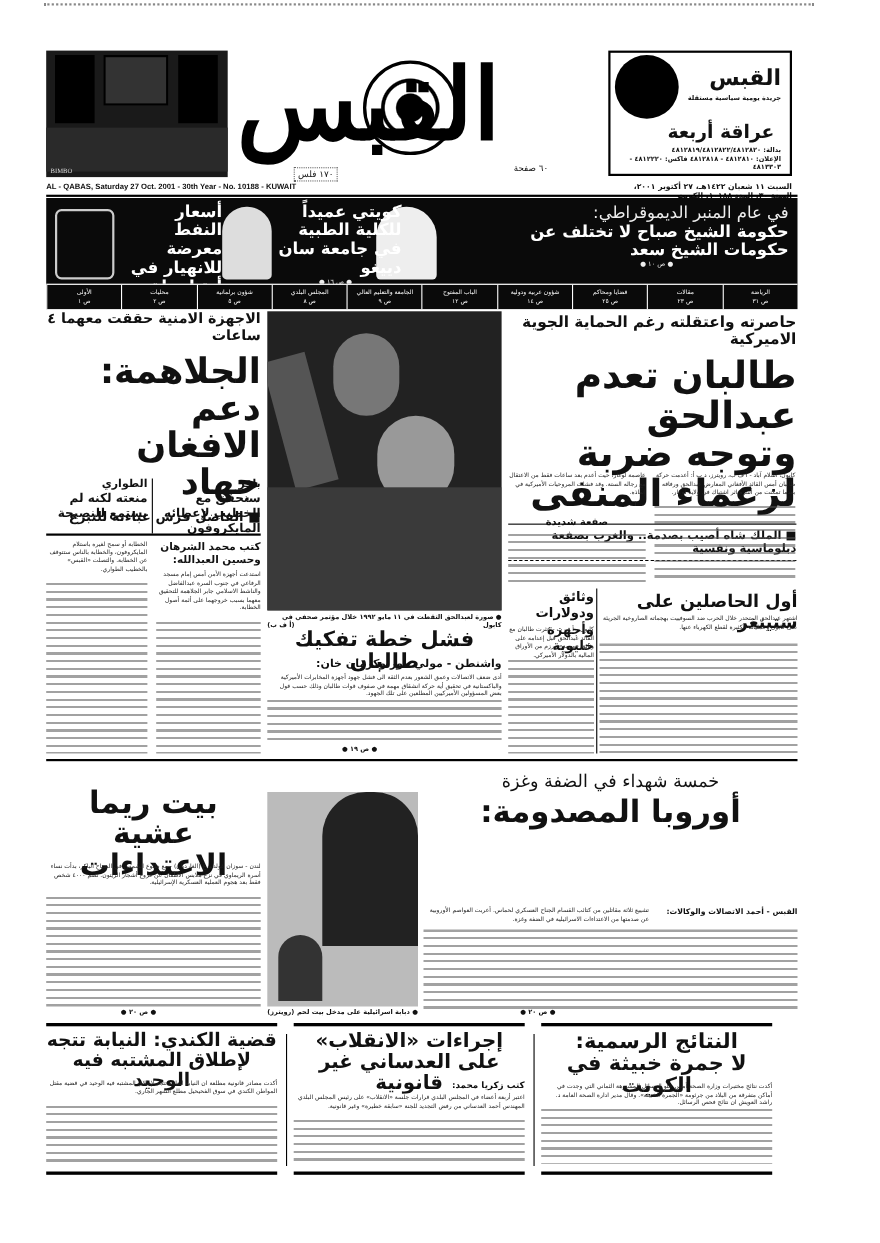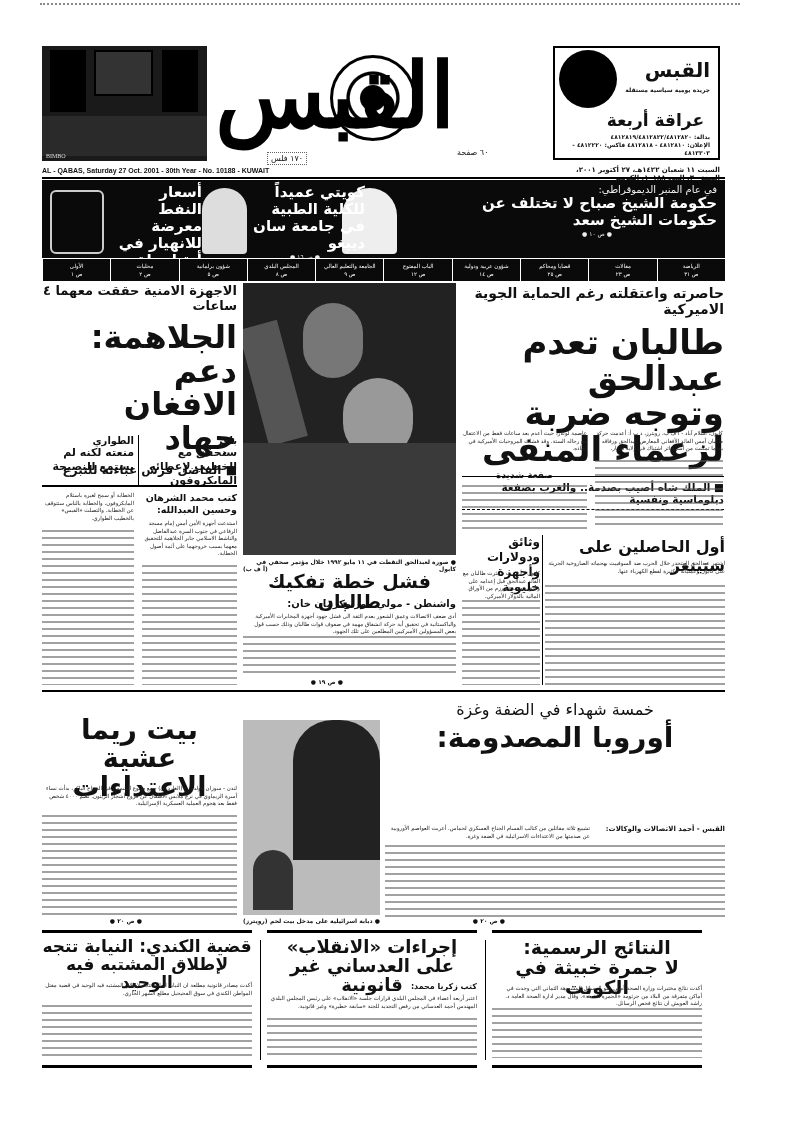--- a/index.html
+++ b/index.html
@@ -11,34 +11,34 @@
   .ad-box{left:42px;top:46px;width:165px;height:115px;background:#1a1a1a;}
   .ad-box .screen{position:absolute;left:52px;top:4px;width:55px;height:42px;background:#333;border:2px solid #000;}
   .ad-box .spk1{position:absolute;left:8px;top:4px;width:36px;height:62px;background:#000;}
   .ad-box .spk2{position:absolute;left:120px;top:4px;width:36px;height:62px;background:#000;}
   .ad-box .kb{position:absolute;left:0;top:70px;width:165px;height:40px;background:#2a2a2a;}
   .ad-box .lbl{position:absolute;left:4px;bottom:2px;color:#ddd;font-size:6px;font-family:"Liberation Serif",serif;}
   .logo{left:215px;top:40px;width:240px;height:120px;}
   .logo-text{font-family:"DejaVu Serif",serif;font-weight:bold;font-size:90px;line-height:110px;color:#000;letter-spacing:-4px;}
   .sun{left:330px;top:55px;width:80px;height:80px;border-radius:50%;border:3px solid #000;background:radial-gradient(circle,#000 22%,#fff 24%,#fff 40%,#000 42%,#000 46%,#fff 48%);}
   .price{left:267px;top:152px;font-size:8px;line-height:9px;border:1px dotted #666;padding:1px 3px;}
-  .pages{left:457px;top:148px;font-size:8px;line-height:10px;}
+  .pages{left:467px;top:148px;font-size:8px;line-height:10px;}
   .promo{left:553px;top:46px;width:163px;height:110px;border:2px solid #000;}
   .promo .disc{position:absolute;left:4px;top:2px;width:58px;height:58px;border-radius:50%;background:#000;}
   .promo .ptitle{position:absolute;right:8px;top:10px;font-weight:bold;font-size:20px;}
   .promo .psub{position:absolute;right:8px;top:38px;font-size:6px;font-weight:bold;}
   .promo .pslogan{position:absolute;right:14px;top:62px;font-size:17px;font-weight:bold;}
   .promo .pphone{position:absolute;right:8px;top:85px;font-size:6px;line-height:8px;font-weight:bold;}
   .dateline-en{left:42px;top:167px;font-size:7px;font-weight:bold;font-family:"Liberation Sans",sans-serif;}
   .dateline-ar{left:555px;top:166px;width:165px;font-size:7px;font-weight:bold;}
   .rule{height:2px;background:#000;}
   .banner{left:42px;top:180px;width:683px;height:78px;background:#0a0a0a;color:#fff;}
   .banner .item{position:absolute;top:4px;}
   .banner .item .t{font-size:15px;line-height:17px;font-weight:bold;color:#fff;}
-  .banner .item .sm{font-size:10px;color:#eee;}
+  .banner .item .sm{font-size:15px;color:#eee;}
   .banner .item .pg{font-size:6px;color:#eee;margin-top:1px;}
   .tabs{left:42px;top:258px;width:683px;height:22px;display:flex;flex-direction:row-reverse;background:#0a0a0a;border-top:1px solid #fff;}
   .tabs .tab{flex:1;border-left:1px solid #fff;color:#fff;font-size:5.5px;text-align:center;padding-top:3px;line-height:8px;}
   .kicker{font-weight:bold;font-size:14px;}
   .headline{font-weight:bold;line-height:1.05;}
   .body-text{font-size:5.5px;line-height:7.5px;color:#222;}
   .photo{background:#222;overflow:hidden;}
   .caption{font-size:6px;font-weight:bold;}
   .vline{position:absolute;width:1px;background:#000;}
   .hline{position:absolute;height:1px;background:#000;}

